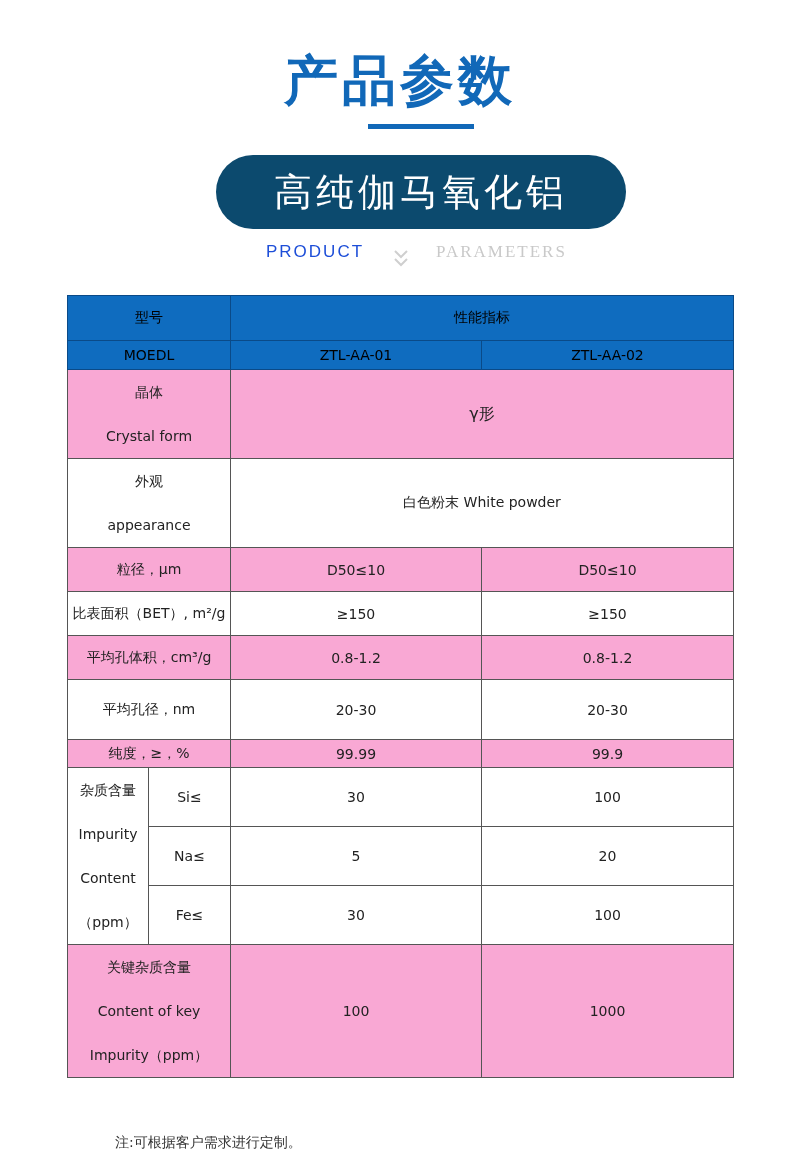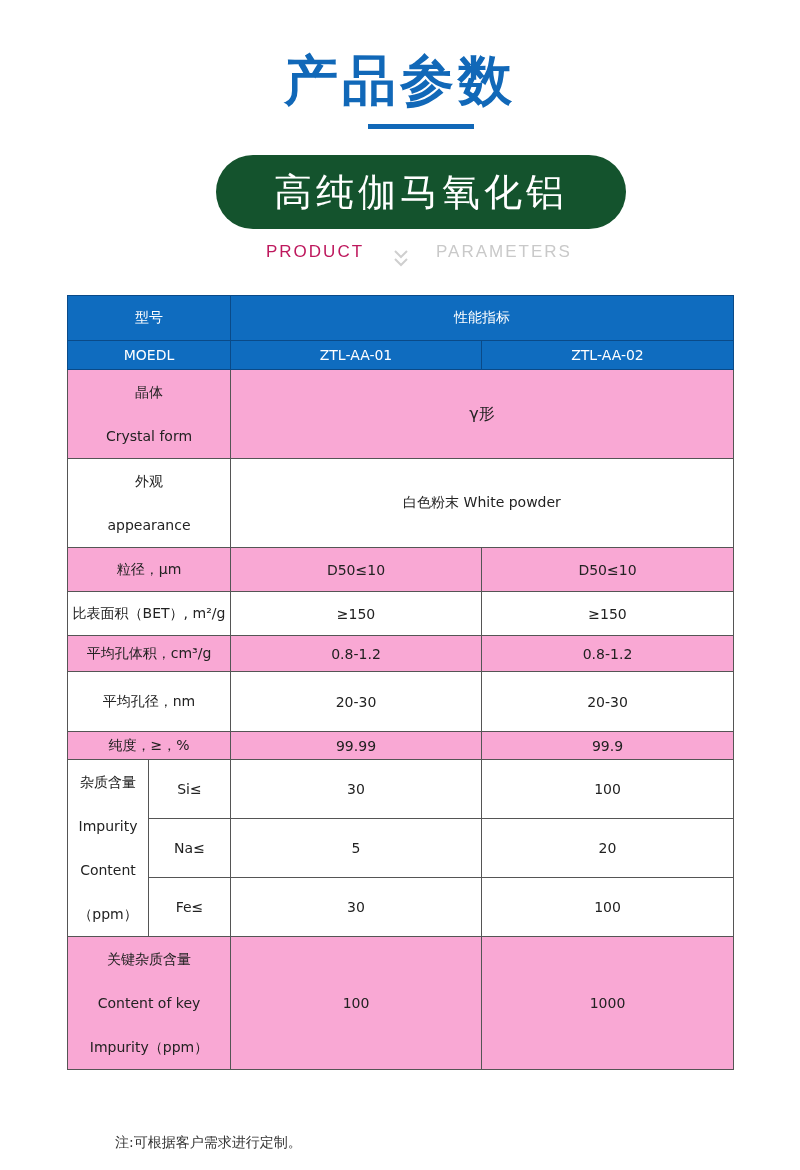--- a/index.html
+++ b/index.html
@@ -2,31 +2,31 @@
 <html><head>
 <meta charset="utf-8">
 <style>
   html, body { margin: 0; padding: 0; background: #ffffff; }
   body { width: 800px; height: 1170px; position: relative; overflow: hidden;
          font-family: "DejaVu Sans", "Liberation Sans", sans-serif; color: #222; }
   .title { position: absolute; left: 0; width: 800px; top: 45px; text-align: center;
            font-size: 54px; font-weight: bold; color: #1168b8; letter-spacing: 4px; line-height: 72px; }
   .title-underline { position: absolute; left: 368px; top: 124px; width: 106px; height: 5px; background: #1168b8; }
   .pill { position: absolute; left: 216px; top: 155px; width: 410px; height: 74px; border-radius: 37px;
-          background: #14532d; color: #fff; display: flex; align-items: center; justify-content: center;
+          background: #0c4a6e; color: #fff; display: flex; align-items: center; justify-content: center;
           font-size: 38px; letter-spacing: 4px; }
   .subline { position: absolute; top: 242px; left: 0; width: 800px; height: 24px; }
-  .sub-left { position: absolute; left: 266px; top: 0; font-size: 17px; color: #be185d; letter-spacing: 2px; font-family: "Liberation Sans", sans-serif; }
-  .sub-right { position: absolute; left: 436px; top: 0; font-size: 17px; color: #c9c9c9; letter-spacing: 2px; font-family: Liberation Sans, sans-serif; }
+  .sub-left { position: absolute; left: 266px; top: 0; font-size: 17px; color: #1d4ed8; letter-spacing: 2px; font-family: "Liberation Sans", sans-serif; }
+  .sub-right { position: absolute; left: 436px; top: 0; font-size: 17px; color: #c9c9c9; letter-spacing: 2px; font-family: Liberation Serif, serif; }
   .chev { position: absolute; left: 393px; top: 6px; width: 16px; height: 22px; }
 
   table.spec { position: absolute; left: 67px; top: 295px; width: 666px; border-collapse: collapse;
                table-layout: fixed; font-size: 14px; }
   table.spec td { border: 1px solid #555; text-align: center; vertical-align: middle; padding: 0; }
-  tr.head td { background: #0f6cbf; color: #ffffff; border-color: #0a4a88; }
+  tr.head td { background: #0f6cbf; color: #000000; border-color: #0a4a88; }
   .blue { background: #f9a8d4; }
   .white { background: #ffffff; }
   .twoline { line-height: 44px; }
   .threeline { line-height: 44px; margin-top: 33px; }
   .note { position: absolute; left: 67px; top: 1134px; font-size: 14px; color: #333; margin-left: 48px; }
 </style>
 </head>
 <body>
 
 <div class="title">产品参数</div>
@@ -77,21 +77,21 @@
   <tr class="blue" style="height:44px">
     <td colspan="2">粒径，μm</td>
     <td>D50≤10</td>
     <td>D50≤10</td>
   </tr>
   <tr class="white" style="height:44px">
     <td colspan="2">比表面积（BET）, m²/g</td>
     <td>≥150</td>
     <td>≥150</td>
   </tr>
-  <tr class="blue" style="height:36px">
+  <tr class="blue" style="height:44px">
     <td colspan="2">平均孔体积，cm³/g</td>
     <td>0.8-1.2</td>
     <td>0.8-1.2</td>
   </tr>
   <tr class="white" style="height:60px">
     <td colspan="2">平均孔径，nm</td>
     <td>20-30</td>
     <td>20-30</td>
   </tr>
   <tr class="blue" style="height:28px">

